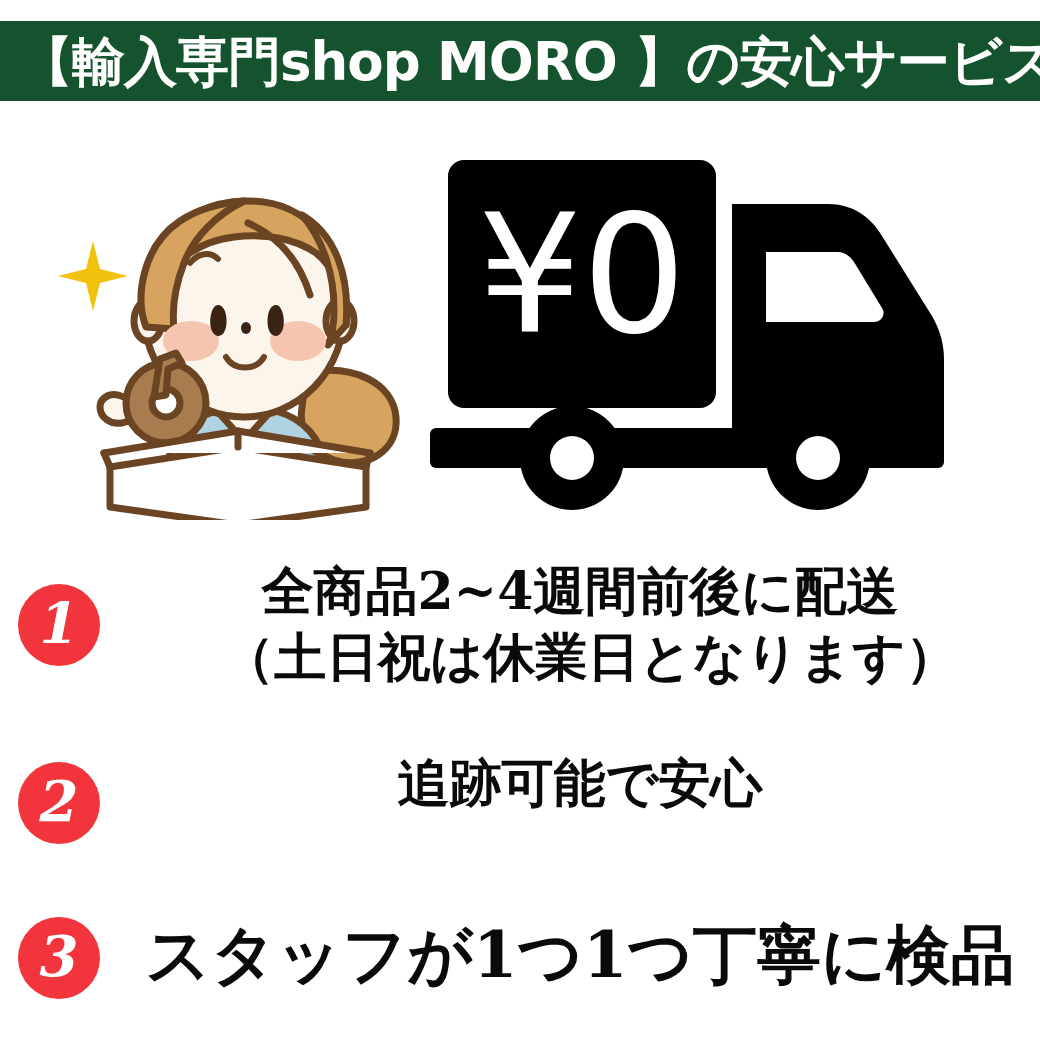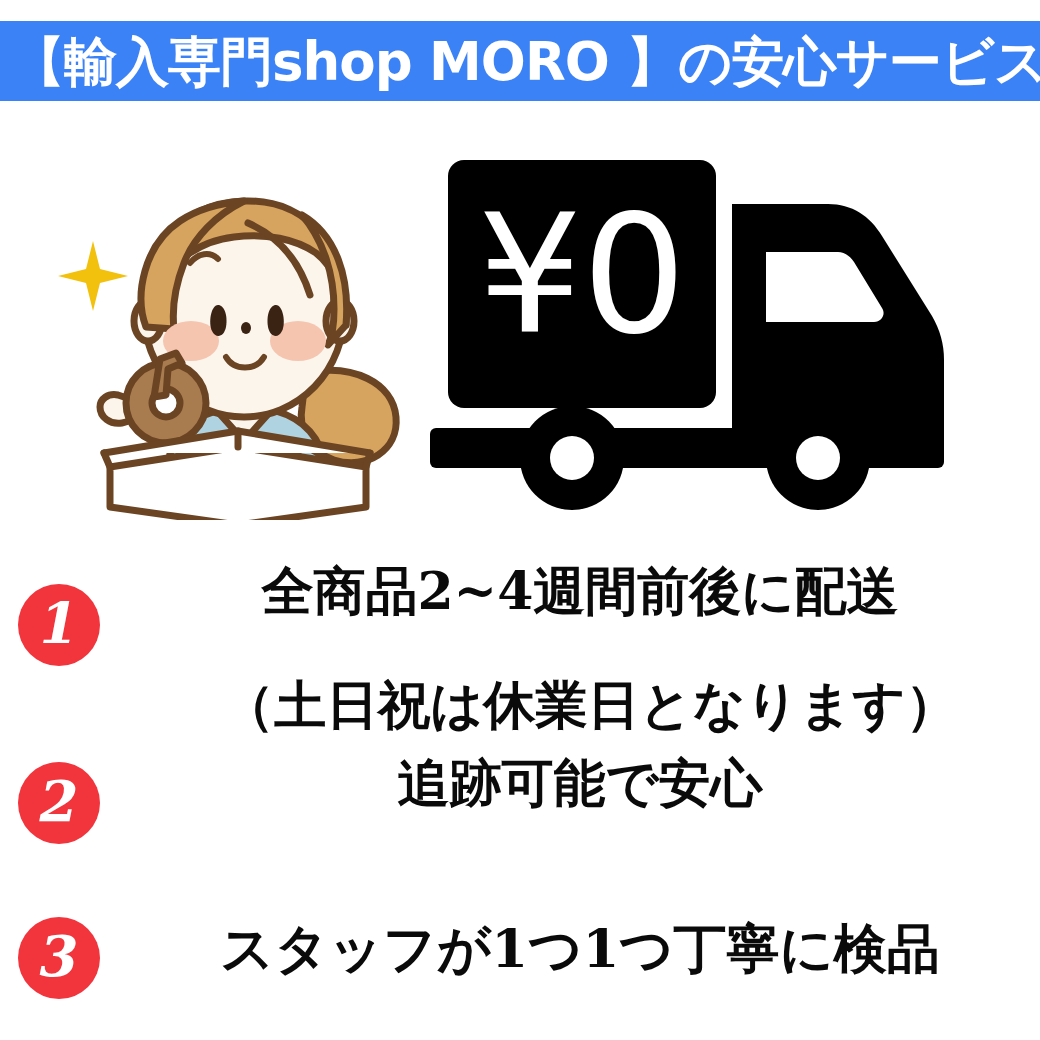--- a/index.html
+++ b/index.html
@@ -22,25 +22,25 @@
     background: #ffffff;
   }
 
   
   .header-banner {
     position: absolute;
     left: 0;
     top: 21px;
     width: 1040px;
     height: 80px;
-    background: #3b82f6;
+    background: #14532d;
     display: flex;
     align-items: center;
     box-sizing: border-box;
-    padding-left: 12px;
+    padding-left: 20px;
     overflow: hidden;
   }
   .header-title {
     color: #ffffff;
     font-family: "DejaVu Sans", "Liberation Sans", sans-serif;
     font-weight: bold;
     font-size: 53px;
     line-height: 1;
     letter-spacing: -1px;
     white-space: nowrap;
@@ -124,24 +124,23 @@
     line-height: 1.26;
     letter-spacing: 0px;
     text-align: center;
   }
   .service-text .line {
     display: block;
     white-space: nowrap;
   }
   .service-text .line.indent {
     padding-left: 20px;
-    margin-top: 48px;
   }
   .item-3 .service-text {
-    font-size: 53px;
+    font-size: 64px;
   }
 
   
   svg { display: block; }
 </style>
 </head>
 <body>
 
 <div id="page">
 

